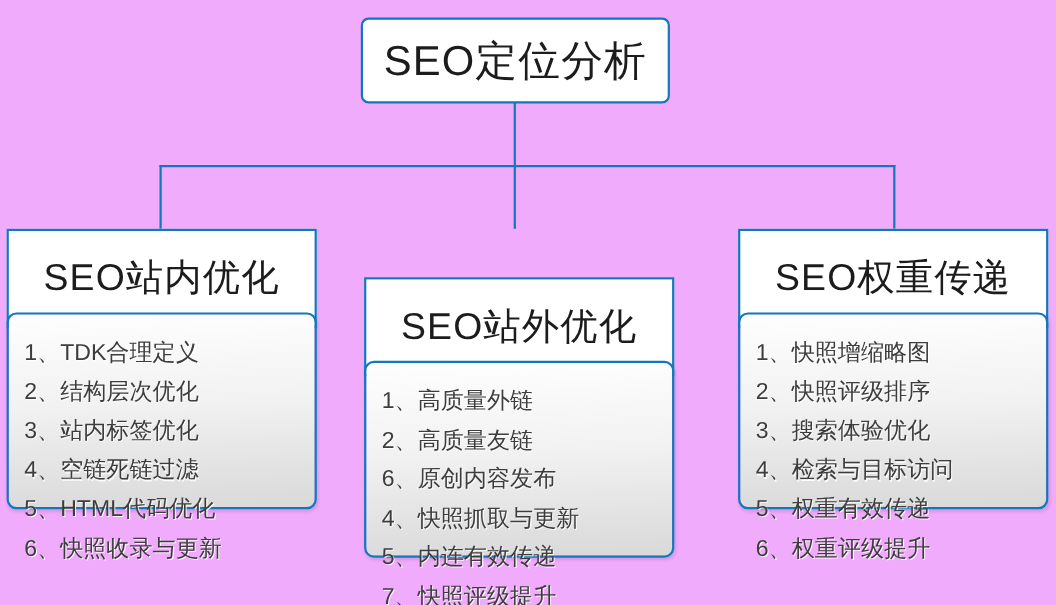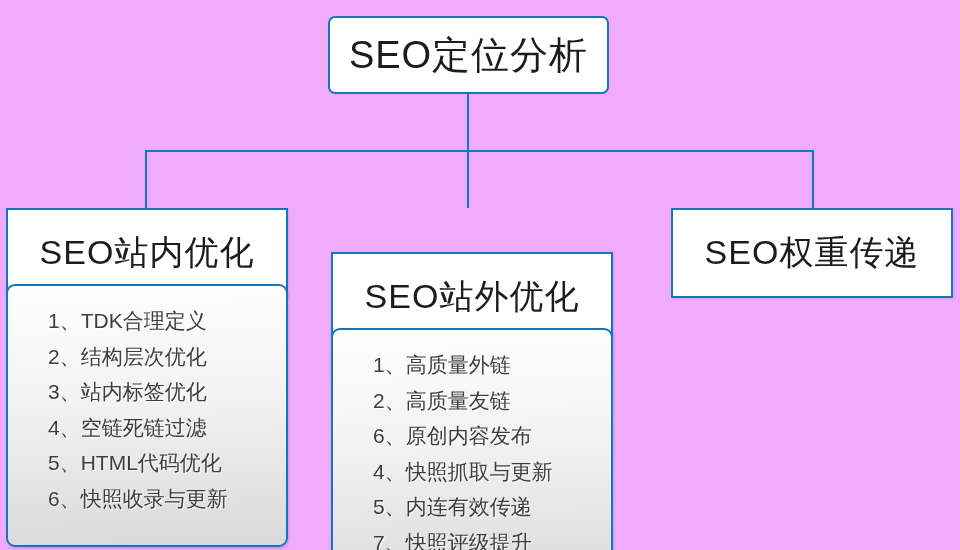--- a/index.html
+++ b/index.html
@@ -40,26 +40,26 @@
     top: 208px;
     width: 282px; height: 90px;
     border-radius: 0;
     font-size: 34px;
     color: #1c1c1c;
     letter-spacing: 1px;
     box-shadow: 1px 1px 2px rgba(0,0,0,0.08);
   }
   .list-box {
     top: 284px;
-    width: 282px; height: 263px;
+    width: 282px; height: 179px;
     border-radius: 9px;
     background: linear-gradient(178deg, #fefefe 0%, #f2f2f2 45%, #d9d9d9 100%);
     box-shadow: 1px 2px 3px rgba(0,0,0,0.12);
     display: block;
-    padding: 17px 10px 0 40px;
+    padding: 17px 10px 0 14px;
   }
   .col-1 { left: 6px; }
   .col-2 { left: 331px; margin-top: 44px; }
   .col-3 { left: 671px; }
   .list-item {
     font-size: 21px;
     line-height: 35.6px;
     color: #3d3d3d;
     text-shadow: 1px 1px 0 rgba(255,255,255,0.85);
     white-space: nowrap;
@@ -106,14 +106,22 @@
     <div class="list-item">2、高质量友链</div>
     <div class="list-item">6、原创内容发布</div>
     <div class="list-item">4、快照抓取与更新</div>
     <div class="list-item">5、内连有效传递</div>
     <div class="list-item">7、快照评级提升</div>
   </div>
 
   <div class="box header-box col-3">
     <span>SEO权重传递</span>
   </div>
+  <div class="box list-box col-3">
+    <div class="list-item">1、快照增缩略图</div>
+    <div class="list-item">2、快照评级排序</div>
+    <div class="list-item">3、搜索体验优化</div>
+    <div class="list-item">4、检索与目标访问</div>
+    <div class="list-item">5、权重有效传递</div>
+    <div class="list-item">6、权重评级提升</div>
+  </div>
 
 </div>
 
 </body></html>

